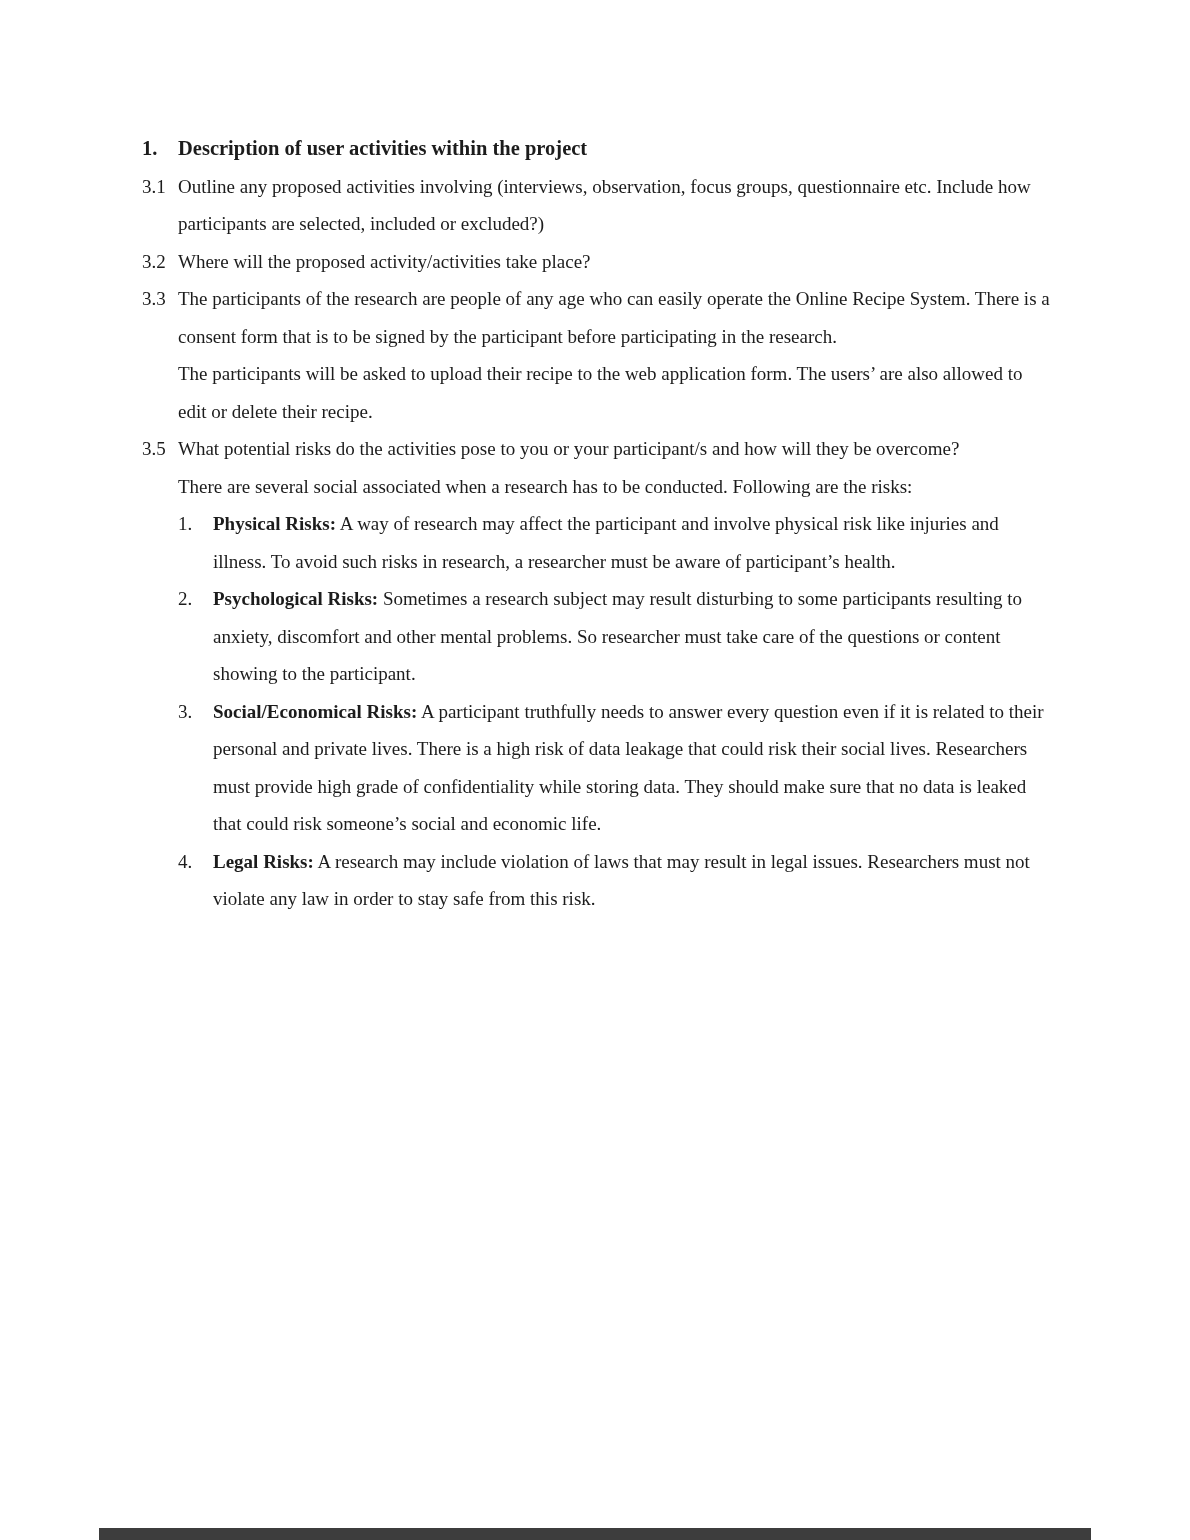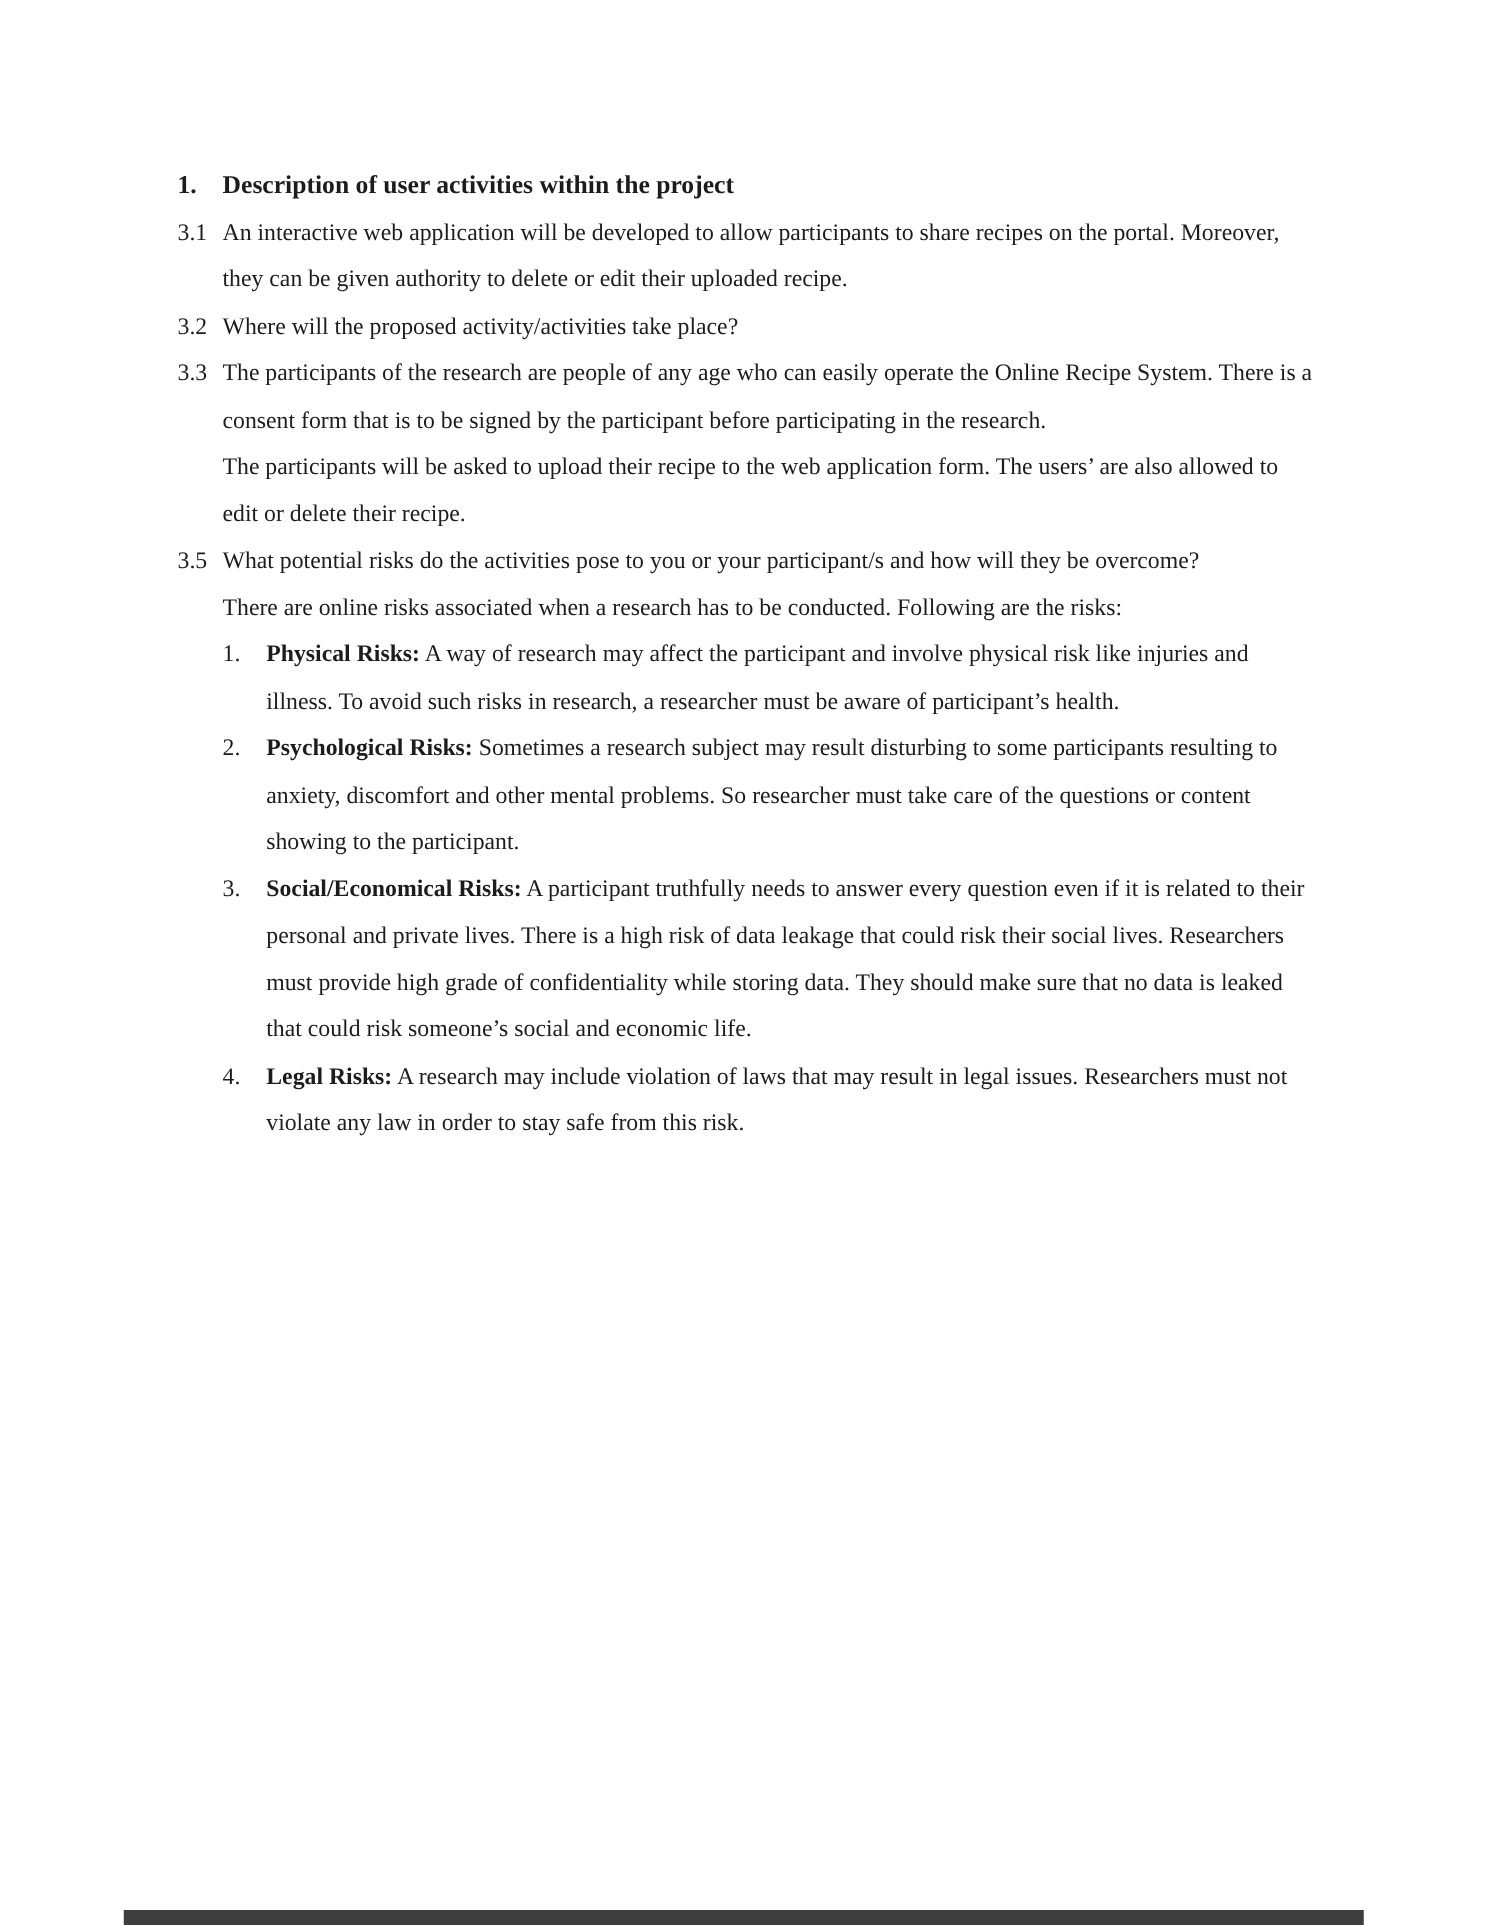--- a/index.html
+++ b/index.html
@@ -78,22 +78,22 @@
   <div class="content">
 
     <div class="main-heading">
       <span class="num">1.</span>
       <span>Description of user activities within the project</span>
     </div>
 
     <div class="section">
       <div class="section-question">
         <span class="num">3.1</span>
+        <span>Outline any proposed activities involving (interviews, observation, focus groups, questionnaire etc. Include how participants are selected, included or excluded?)</span>
       </div>
-      <div class="section-answer">An interactive web application will be developed to allow participants to share recipes on the portal. Moreover, they can be given authority to delete or edit their uploaded recipe.</div>
     </div>
 
     <div class="section">
       <div class="section-question">
         <span class="num">3.2</span>
         <span>Where will the proposed activity/activities take place?</span>
       </div>
     </div>
 
     <div class="section">
@@ -105,21 +105,21 @@
 
     <div class="section">
       <div class="section-answer">The participants will be asked to upload their recipe to the web application form. The users’ are also allowed to edit or delete their recipe.</div>
     </div>
 
     <div class="section">
       <div class="section-question">
         <span class="num">3.5</span>
         <span>What potential risks do the activities pose to you or your participant/s and how will they be overcome?</span>
       </div>
-      <div class="section-answer">There are online risks associated when a research has to be conducted. Following are the risks:</div>
+      <div class="section-answer">There are several social associated when a research has to be conducted. Following are the risks:</div>
     </div>
 
     <div class="risk-list">
 
       <div class="risk-item">
         <span class="num">1.</span>
         <span class="risk-label">Physical Risks:</span>
         <span>A way of research may affect the participant and involve physical risk like injuries and illness. To avoid such risks in research, a researcher must be aware of participant’s health.</span>
       </div>
 

